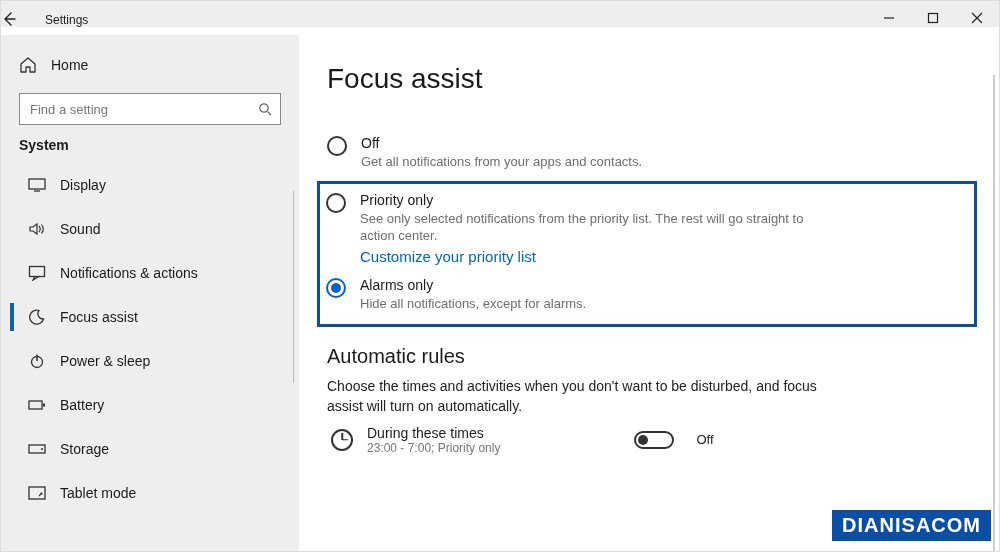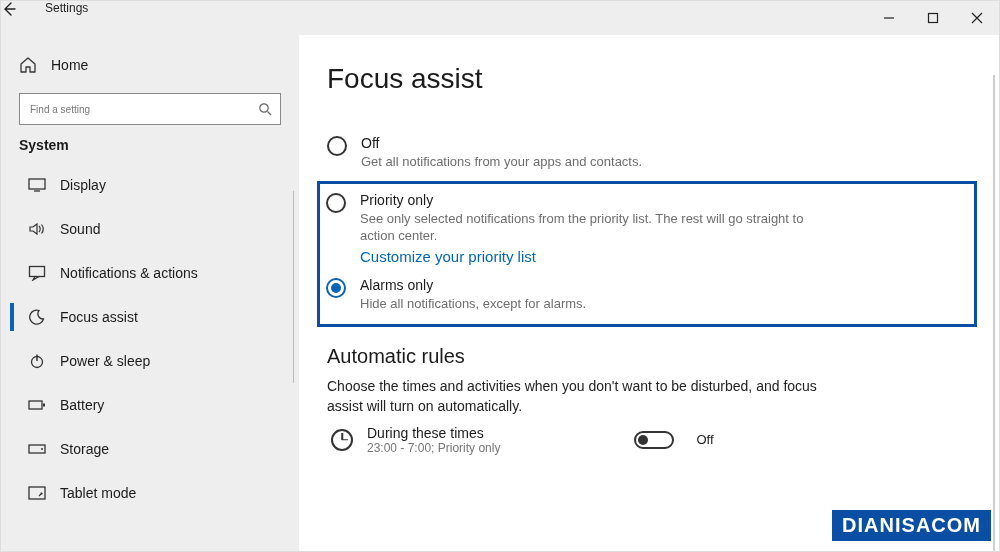--- a/index.html
+++ b/index.html
@@ -1,32 +1,32 @@
 <!DOCTYPE html>
 <html><head>
 <meta charset="utf-8">
 <style>
   * { box-sizing: border-box; }
   html, body { margin:0; padding:0; font-family: "Segoe UI", Arial, sans-serif; font-size:14px; color:#1b1b1b; }
   body { width:1000px; height:552px; background:#fff; position:relative; border:1px solid #ddd; overflow:hidden; }
 
   
-  .titlebar { position:absolute; top:0; left:0; right:0; height:34px; display:flex; align-items:flex-start; background:#eeeeee; }
+  .titlebar { position:absolute; top:0; left:0; right:0; height:26px; display:flex; align-items:flex-end; background:#eeeeee; }
   .titlebar .back { width:40px; text-align:center; font-size:16px; cursor:pointer; }
   .titlebar .title { flex:0 0 auto; font-size:12px; margin-left:4px; color:#222; }
   .winbtns { position:absolute; right:0; top:0; height:34px; display:flex; }
   .winbtn { width:44px; height:34px; display:flex; align-items:center; justify-content:center; font-size:14px; cursor:pointer; color:#222; }
 
   
   .sidebar { position:absolute; left:0; top:34px; bottom:0; width:298px; background:#eeeeee; padding:10px 0 0 0; }
   .home-row { display:flex; align-items:center; height:40px; padding:0 18px; gap:14px; cursor:pointer; }
   .home-row .icon { width:18px; height:18px; }
   .home-row span.lbl { font-size:14px; }
   .search { margin:8px 18px 12px 18px; height:32px; border:1px solid #888; background:#fff; display:flex; align-items:center; padding:0 8px; }
-  .search input { border:none; outline:none; flex:1; font-size:10px; background:transparent; color:#555; }
+  .search input { border:none; outline:none; flex:1; font-size:13px; background:transparent; color:#555; }
   .search input::placeholder { color:#777; }
   .cat { margin:6px 18px 6px 18px; font-weight:600;}
   .navlist { margin-top:10px;padding-left:9px; }
   .navitem { display:flex; align-items:center; height:44px; padding:0 18px; gap:14px; cursor:pointer; position:relative;}
   .navitem.active::before { content:""; position:absolute; left:0; top:8px; bottom:8px; width:4px; background:#0a63b6; }
   .navitem .icon { width:18px; display:flex; justify-content:center; color:#333; }
   .side-divider { position:absolute; left:292px; top:190px; width:1px; height:192px; background:#bcbcbc; }
 
   
   .main { position:absolute; left:298px; right:0; top:34px; bottom:0; background:#fff; padding:20px 28px 0 28px; overflow:hidden; }

